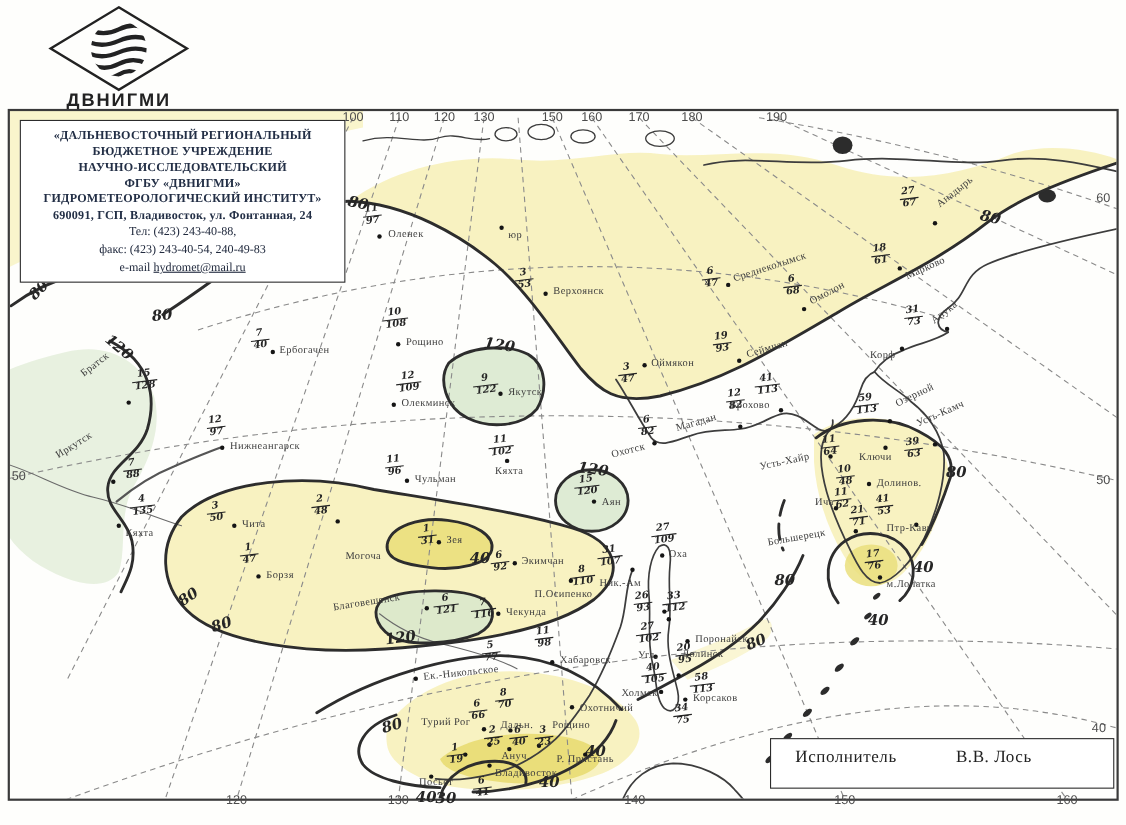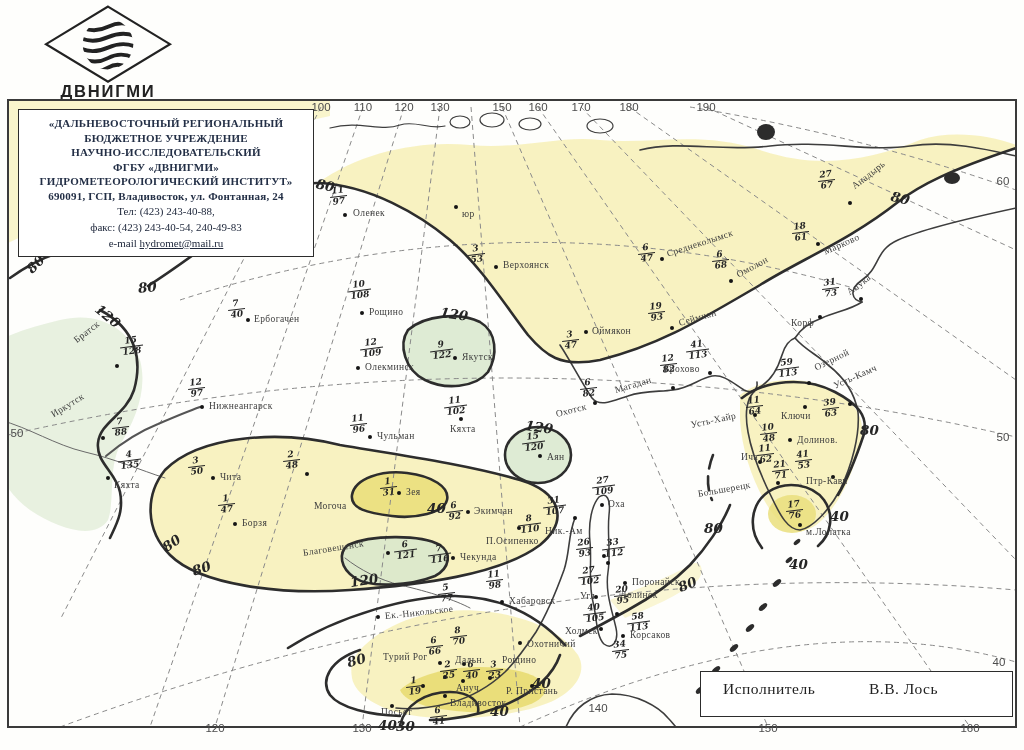--- a/index.html
+++ b/index.html
@@ -162,21 +162,21 @@
       <div class="ax" style="left: 538px; top: 107px;">160</div>
       <div class="ax" style="left: 581px; top: 107px;">170</div>
       <div class="ax" style="left: 629px; top: 107px;">180</div>
       <div class="ax" style="left: 706px; top: 107px;">190</div>
       <div class="ax" style="left: 1003px; top: 181px;">60</div>
       <div class="ax" style="left: 1003px; top: 437px;">50</div>
       <div class="ax" style="left: 999px; top: 662px;">40</div>
       <div class="ax" style="left: 17px; top: 433px;">50</div>
       <div class="ax" style="left: 215px; top: 728px;">120</div>
       <div class="ax" style="left: 362px; top: 728px;">130</div>
-      <div class="ax" style="left: 577px; top: 708px; margin-left: 21px;">140</div>
+      <div class="ax" style="left: 577px; top: 728px;">140</div>
       <div class="ax" style="left: 768px; top: 728px;">150</div>
       <div class="ax" style="left: 970px; top: 728px;">160</div>
       <div class="iso" style="left: 316px; top: 177px; transform: rotate(12deg);">80</div>
       <div class="iso" style="left: 138px; top: 279px; transform: rotate(-5deg);">80</div>
       <div class="iso" style="left: 26px; top: 256px; transform: rotate(-45deg);">80</div>
       <div class="iso" style="left: 94px; top: 308px; transform: rotate(40deg);">120</div>
       <div class="iso" style="left: 440px; top: 306px; transform: rotate(8deg);">120</div>
       <div class="iso" style="left: 525px; top: 419px; transform: rotate(8deg);">120</div>
       <div class="iso" style="left: 350px; top: 572px; transform: rotate(-8deg);">120</div>
       <div class="iso" style="left: 427px; top: 500px;">40</div>

